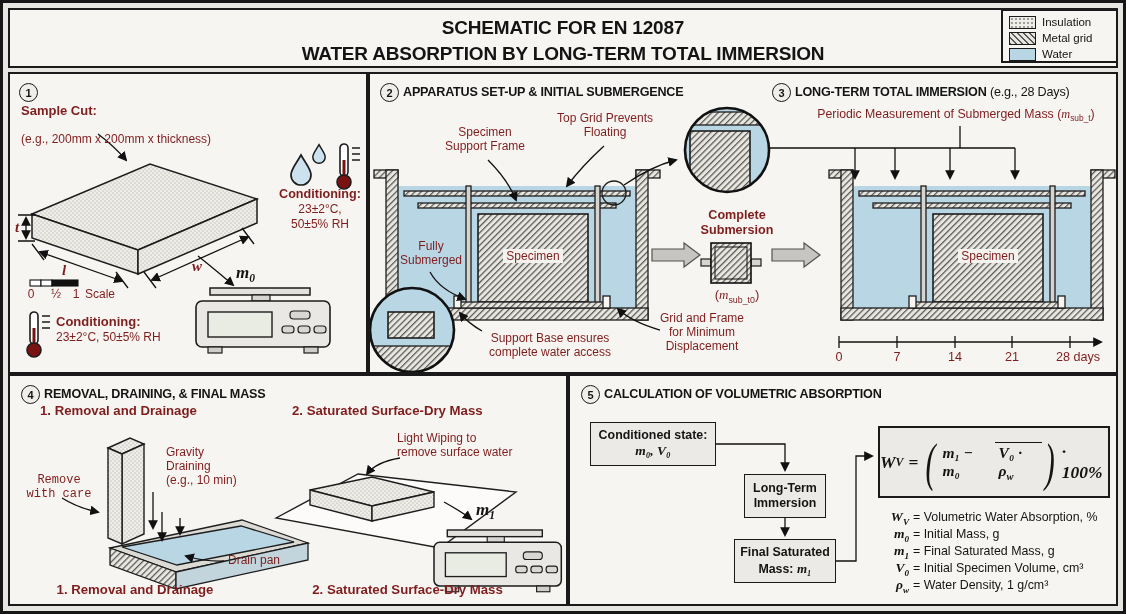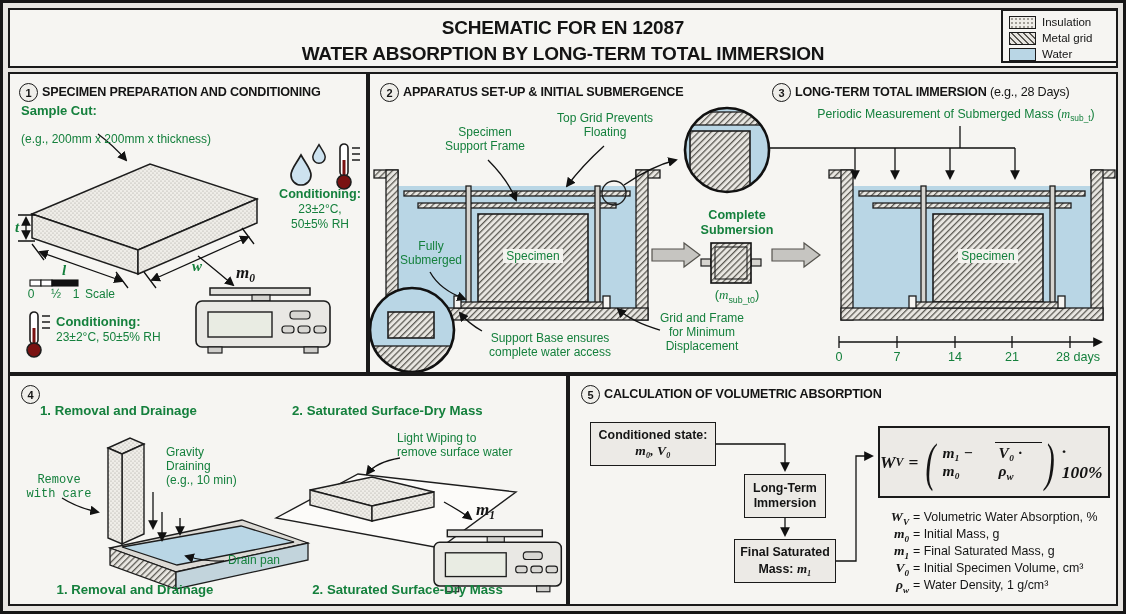--- a/index.html
+++ b/index.html
@@ -1,21 +1,21 @@
 <!DOCTYPE html>
 <html><head>
 <meta charset="utf-8">
 <style>
   html,body{margin:0;padding:0;}
   body{width:1126px;height:614px;position:relative;background:#161616;
        font-family:"Liberation Sans",sans-serif;color:#141414;overflow:hidden;}
   .page{position:absolute;left:3px;top:3px;right:3px;bottom:3px;background:#e7e5e1;}
   .box{position:absolute;background:#f6f5f2;border:2px solid #1a1a1a;box-sizing:border-box;}
   .abs{position:absolute;}
-  .lbl{position:absolute;font-size:12px;line-height:1.16;text-align:center;color:#15803d;white-space:nowrap;}
+  .lbl{position:absolute;font-size:12px;line-height:1.16;text-align:center;color:#7f1d1d;white-space:nowrap;}
   .lf{text-align:left;}
   .b{font-weight:700;}
   .hdr{position:absolute;font-size:12.6px;font-weight:700;letter-spacing:-0.2px;white-space:nowrap;}
   .pnum{position:absolute;width:17px;height:17px;border:1.6px solid #1a1a1a;border-radius:50%;
         background:#efeeea;font-size:11px;font-weight:700;display:flex;align-items:center;justify-content:center;}
   .ser{font-family:"Liberation Serif",serif;font-style:italic;}
   .mlab{position:absolute;font-family:"Liberation Serif",serif;font-style:italic;
         font-size:17px;font-weight:700;white-space:nowrap;}
   sub{font-size:68%;}
   .cap{font-weight:700;font-size:13.2px;}
@@ -140,21 +140,20 @@
       <rect x="12" y="24" width="64" height="25" fill="#e9ece3" stroke="#1d1d1d" stroke-width="1.4"></rect>
       <rect x="94" y="23" width="20" height="8" rx="3.5" fill="#d8d7d3" stroke="#1d1d1d" stroke-width="1.2"></rect>
       <rect x="86" y="38" width="12" height="7" rx="3" fill="#d8d7d3" stroke="#1d1d1d" stroke-width="1.2"></rect>
       <rect x="102" y="38" width="12" height="7" rx="3" fill="#d8d7d3" stroke="#1d1d1d" stroke-width="1.2"></rect>
       <rect x="118" y="38" width="12" height="7" rx="3" fill="#d8d7d3" stroke="#1d1d1d" stroke-width="1.2"></rect>
       <rect x="12" y="59" width="14" height="6" fill="#cfcecb" stroke="#1d1d1d" stroke-width="1.2"></rect>
       <rect x="108" y="59" width="14" height="6" fill="#cfcecb" stroke="#1d1d1d" stroke-width="1.2"></rect>
     </g>
   </svg>
   <div class="pnum" style="left:9px;top:9px;">1</div>
-  <div class="hdr" style="left:32px;top:11px;">SPECIMEN PREPARATION AND CONDITIONING</div>
   <div class="lbl lf b" style="left:11px;top:29px;font-size:13px;">Sample Cut:</div>
   <div class="lbl lf" style="left:11px;top:59px;">(e.g., 200mm x 200mm x thickness)</div>
   <div class="lbl ser" style="left:0px;top:145px;width:14px;font-size:15px;font-weight:700;">t</div>
   <div class="lbl ser" style="left:52px;top:188px;font-size:15px;font-weight:700;">l</div>
   <div class="lbl ser" style="left:182px;top:184px;font-size:15px;font-weight:700;">w</div>
   <div class="lbl" style="left:16px;top:214px;width:10px;">0</div>
   <div class="lbl" style="left:41px;top:214px;width:10px;">½</div>
   <div class="lbl" style="left:61px;top:214px;width:10px;">1</div>
   <div class="lbl lf" style="left:75px;top:214px;">Scale</div>
   <div class="lbl b" style="left:256px;top:113px;width:108px;font-size:12.6px;">Conditioning:</div>
@@ -344,20 +343,21 @@
       <rect x="12" y="24" width="64" height="25" fill="#e9ece3" stroke="#1d1d1d" stroke-width="1.4"></rect>
       <rect x="94" y="23" width="20" height="8" rx="3.5" fill="#d8d7d3" stroke="#1d1d1d" stroke-width="1.2"></rect>
       <rect x="86" y="38" width="12" height="7" rx="3" fill="#d8d7d3" stroke="#1d1d1d" stroke-width="1.2"></rect>
       <rect x="102" y="38" width="12" height="7" rx="3" fill="#d8d7d3" stroke="#1d1d1d" stroke-width="1.2"></rect>
       <rect x="118" y="38" width="12" height="7" rx="3" fill="#d8d7d3" stroke="#1d1d1d" stroke-width="1.2"></rect>
       <rect x="12" y="59" width="14" height="6" fill="#cfcecb" stroke="#1d1d1d" stroke-width="1.2"></rect>
       <rect x="108" y="59" width="14" height="6" fill="#cfcecb" stroke="#1d1d1d" stroke-width="1.2"></rect>
     </g>
   </svg>
   <div class="pnum" style="left:11px;top:9px;">4</div>
+  <div class="hdr" style="left:34px;top:11px;">REMOVAL, DRAINING, &amp; FINAL MASS</div>
   <div class="lbl sub13" style="left:30px;top:27px;">1. Removal and Drainage</div>
   <div class="lbl sub13" style="left:282px;top:27px;">2. Saturated Surface-Dry Mass</div>
   <div class="lbl" style="left:8px;top:98px;width:82px;font-family:Liberation Mono, monospace;">
     <div>Remove</div>
       <div>with care</div>
   </div>
   <div class="lbl lf" style="left:156px;top:70px;width:104px;">
     <div>Gravity</div>
       <div>Draining</div>
       <div>(e.g., 10 min)</div>

